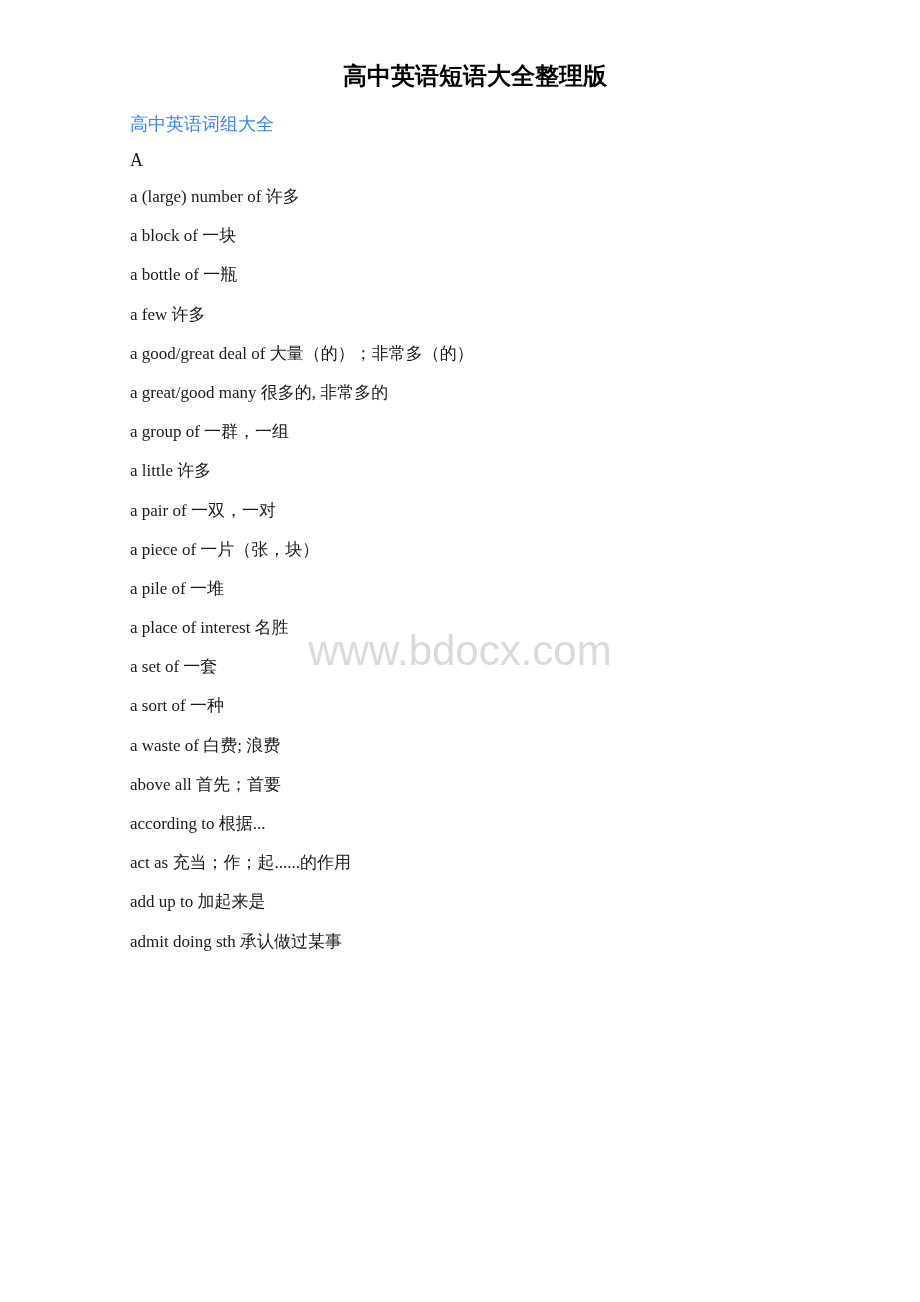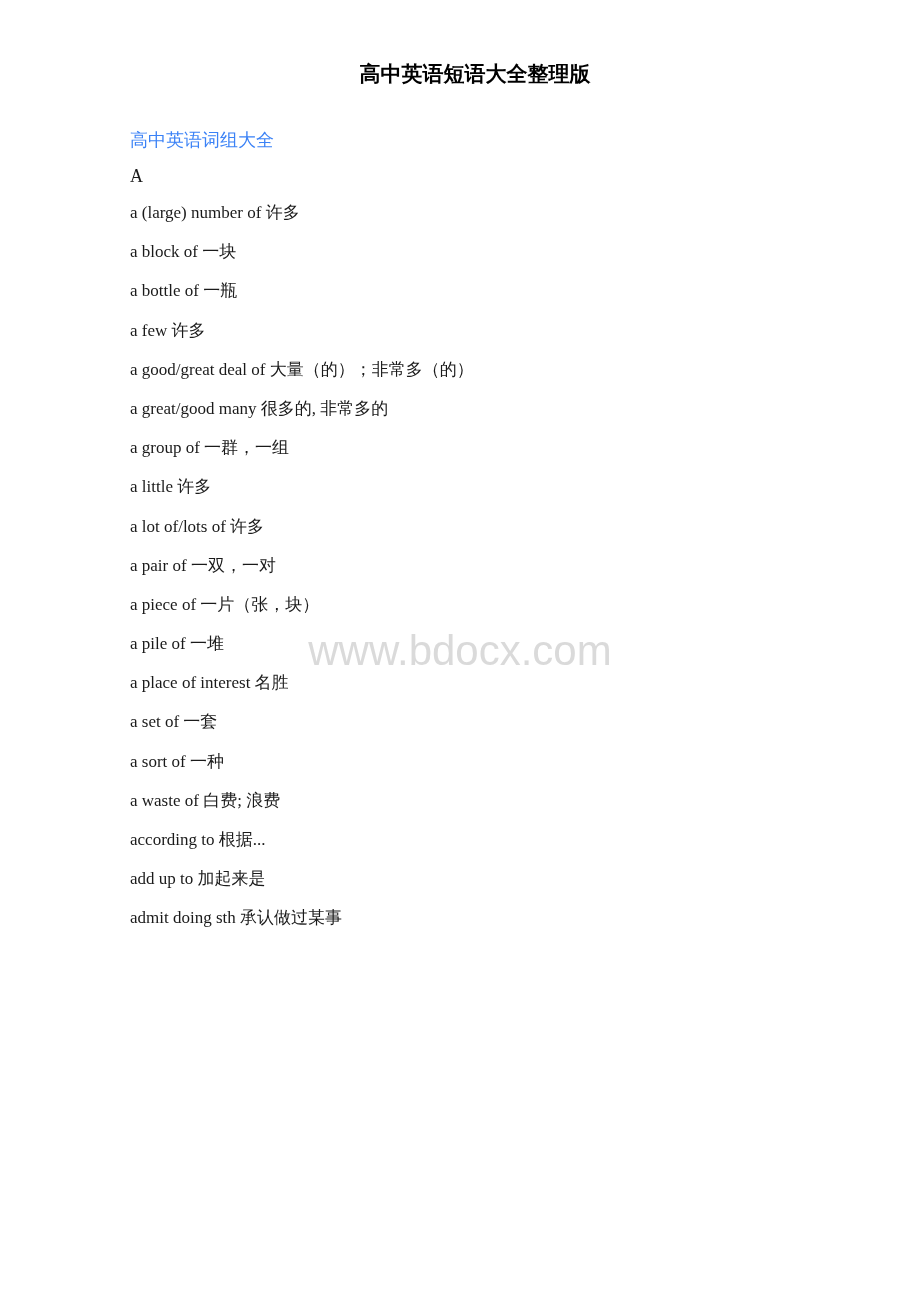--- a/index.html
+++ b/index.html
@@ -13,24 +13,24 @@
       font-family: "SimSun", "宋体", "Times New Roman", serif;
       font-size: 18px;
       color: #1a1a1a;
       width: 920px;
       min-height: 1302px;
       padding: 60px 100px 60px 130px;
     }
 
     .title {
       text-align: center;
-      font-size: 21px;
+      font-size: 24px;
       font-weight: bold;
       font-family: "SimHei", "黑体", sans-serif;
-      margin-bottom: 40px;
+      margin-bottom: 20px;
       color: #000;
     }
 
     .subtitle {
       font-size: 18px;
       margin-bottom: 14px;
       color: #3b82f6;
     }
 
     .section-letter {
@@ -73,24 +73,25 @@
 
 <div id="phrases-container">
     <div class="phrase-item">a (large) number of 许多</div>
     <div class="phrase-item">a block of 一块</div>
     <div class="phrase-item">a bottle of 一瓶</div>
     <div class="phrase-item">a few 许多</div>
     <div class="phrase-item">a good/great deal of 大量（的）；非常多（的）</div>
     <div class="phrase-item">a great/good many 很多的, 非常多的</div>
     <div class="phrase-item">a group of 一群，一组</div>
     <div class="phrase-item">a little 许多</div>
-    <div class="phrase-item">a lot of/lots of 许多</div>
     <div class="phrase-item">a pair of 一双，一对</div>
     <div class="phrase-item">a piece of 一片（张，块）</div>
     <div class="phrase-item">a pile of 一堆</div>
     <div class="phrase-item">a place of interest 名胜</div>
     <div class="phrase-item">a set of 一套</div>
     <div class="phrase-item">a sort of 一种</div>
     <div class="phrase-item">a waste of 白费; 浪费</div>
+    <div class="phrase-item">above all 首先；首要</div>
     <div class="phrase-item">according to 根据...</div>
+    <div class="phrase-item">act as 充当；作；起......的作用</div>
     <div class="phrase-item">add up to 加起来是</div>
     <div class="phrase-item">admit doing sth 承认做过某事</div>
   </div>
 
 </body></html>

